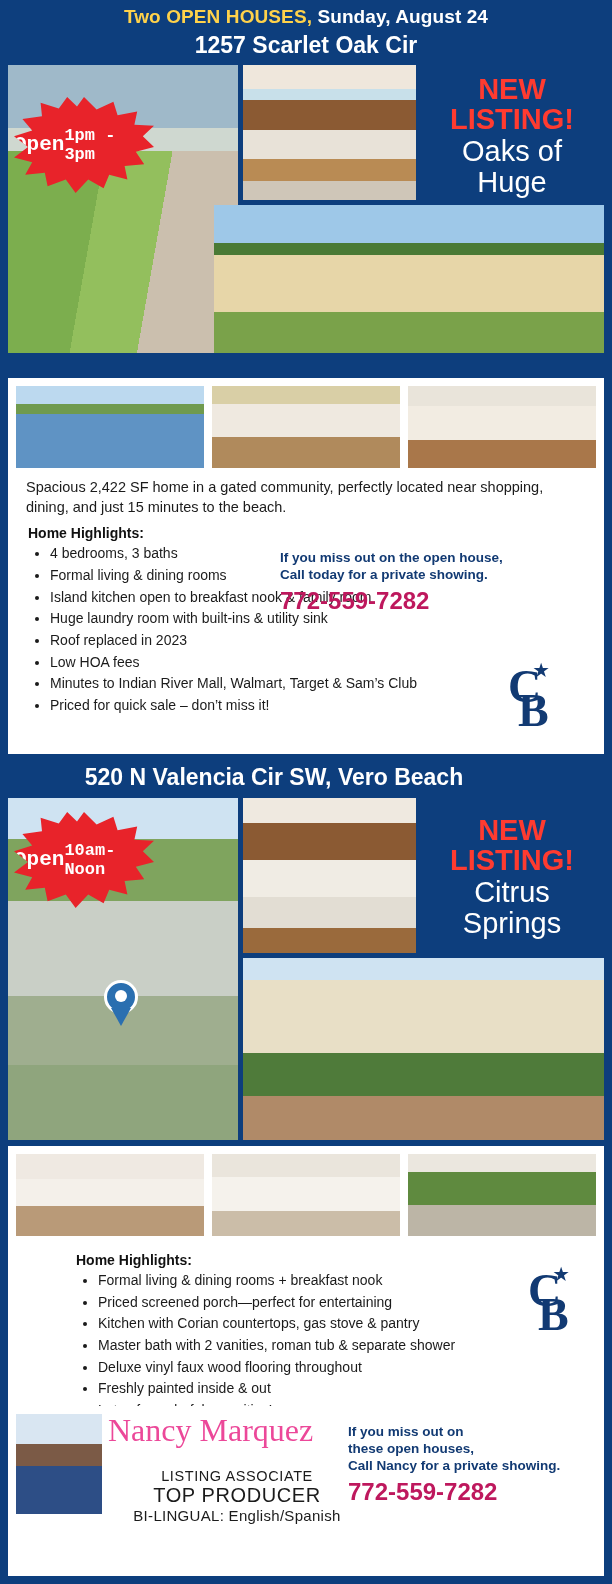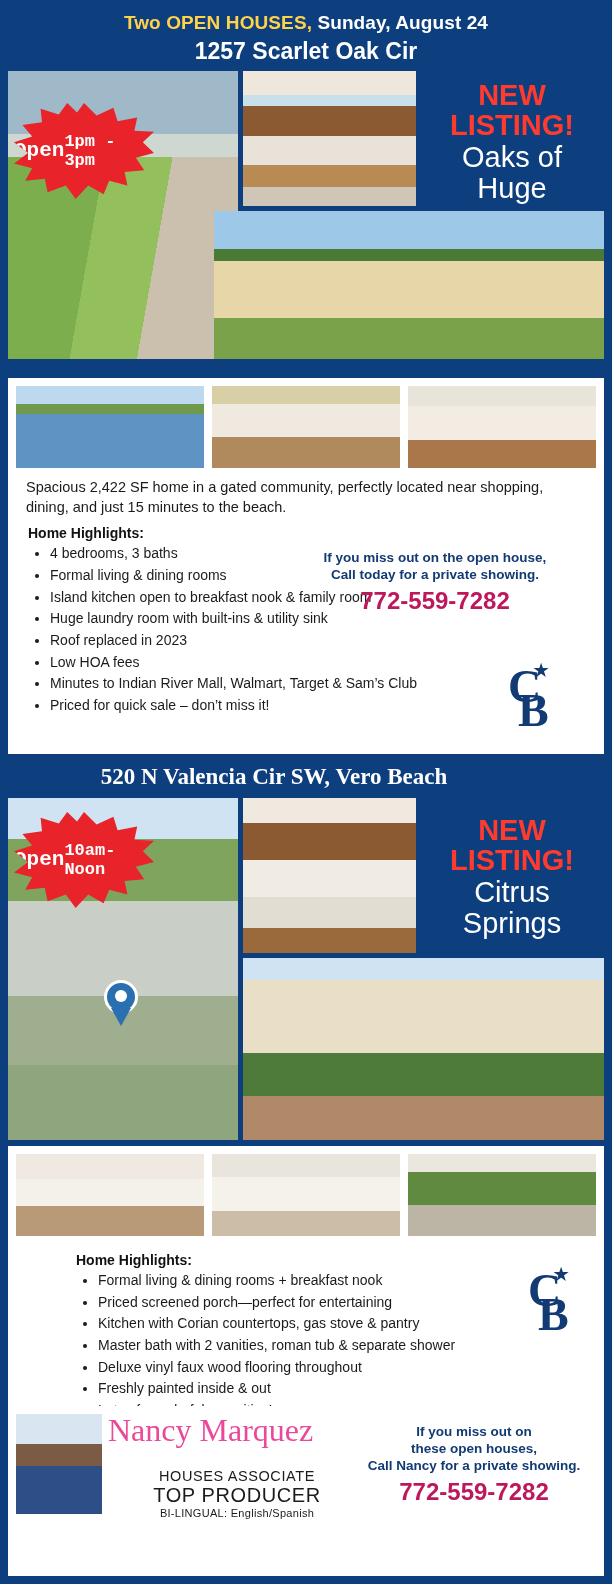--- a/index.html
+++ b/index.html
@@ -16,21 +16,21 @@
   .flyer {
     position: relative;
     width: 612px;
     height: 1584px;
     background: #0d3e7d;
   }
 
   
   .top-banner {
     text-align: center;
-    padding: 12px 0 4px 0;
+    padding: 6px 0 4px 0;
     font-size: 19px;
     font-weight: bold;
     color: #ffd24a;
     letter-spacing: 0.1px;
   }
   .top-banner .white {
     color: #ffffff;
   }
   .addr-bar {
     text-align: center;
@@ -178,21 +178,21 @@
     margin: 0;
     padding: 0 0 0 42px;
     font-size: 14px;
     color: #1b1b1b;
     line-height: 1.55;
   }
   ul.hl li { margin: 0; }
 
   .cta {
     position: absolute;
-    text-align: center;
+    text-align: left;
     color: #123a73;
   }
   .cta .line {
     font-size: 13.5px;
     font-weight: bold;
     line-height: 1.25;
   }
   .cta .phone {
     font-size: 24px;
     font-weight: bold;
@@ -214,21 +214,20 @@
 
   
   .addr-bar2 {
     position: absolute;
     left: 0;
     width: 548px;
     text-align: center;
     color: #ffffff;
     font-size: 23px;
     font-weight: bold;
-    font-family: Liberation Serif, serif;
   }
 
   .map-pin {
     position: absolute;
     width: 34px;
     height: 46px;
     z-index: 4;
   }
   .map-pin .head {
     width: 34px; height: 34px; border-radius: 50%;
@@ -259,21 +258,21 @@
     font-size: 32px;
     white-space: nowrap;
   }
   .agent-lines {
     position: absolute;
     text-align: center;
     color: #1b1b1b;
   }
   .agent-lines .r1 { font-size: 14.5px; letter-spacing: 0.6px; }
   .agent-lines .r2 { font-size: 20px; letter-spacing: 0.6px; }
-  .agent-lines .r3 { font-size: 11px; letter-spacing: 0.3px; }
+  .agent-lines .r3 { font-size: 15px; letter-spacing: 0.3px; }
 </style>
 </head>
 <body>
 
 <div class="flyer">
 
   <div class="top-banner">
     <span>Two OPEN HOUSES,</span><span class="white"> Sunday, August 24</span>
   </div>
   <div class="addr-bar">1257 Scarlet Oak Cir</div>
@@ -388,21 +387,21 @@
       <span class="star">★</span>
     </div>
   </div>
 
   <div class="footer" style="top:1406px; height:170px;">
     <div class="ph img-agent" style="left:8px; top:8px; width:86px; height:100px; position:absolute;"></div>
 
     <div class="signature" style="left:100px; top:6px;">Nancy Marquez</div>
 
     <div class="agent-lines" style="left:96px; top:62px; width:266px;">
-      <div class="r1">HOUSES ASSOCIATE</div>
+      <div class="r1">LISTING ASSOCIATE</div>
       <div class="r2">TOP PRODUCER</div>
       <div class="r3">BI-LINGUAL:  English/Spanish</div>
     </div>
 
     <div class="cta" style="left:340px; top:18px; width:252px;">
       <div class="line">If you miss out on</div>
       <div class="line">these open houses,</div>
       <div class="line">Call Nancy for a private showing.</div>
       <div class="phone">772-559-7282</div>
     </div>

